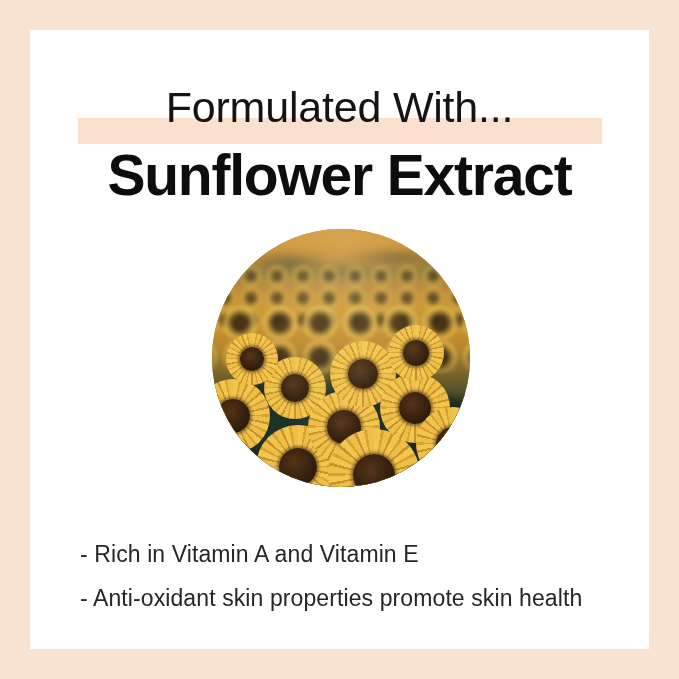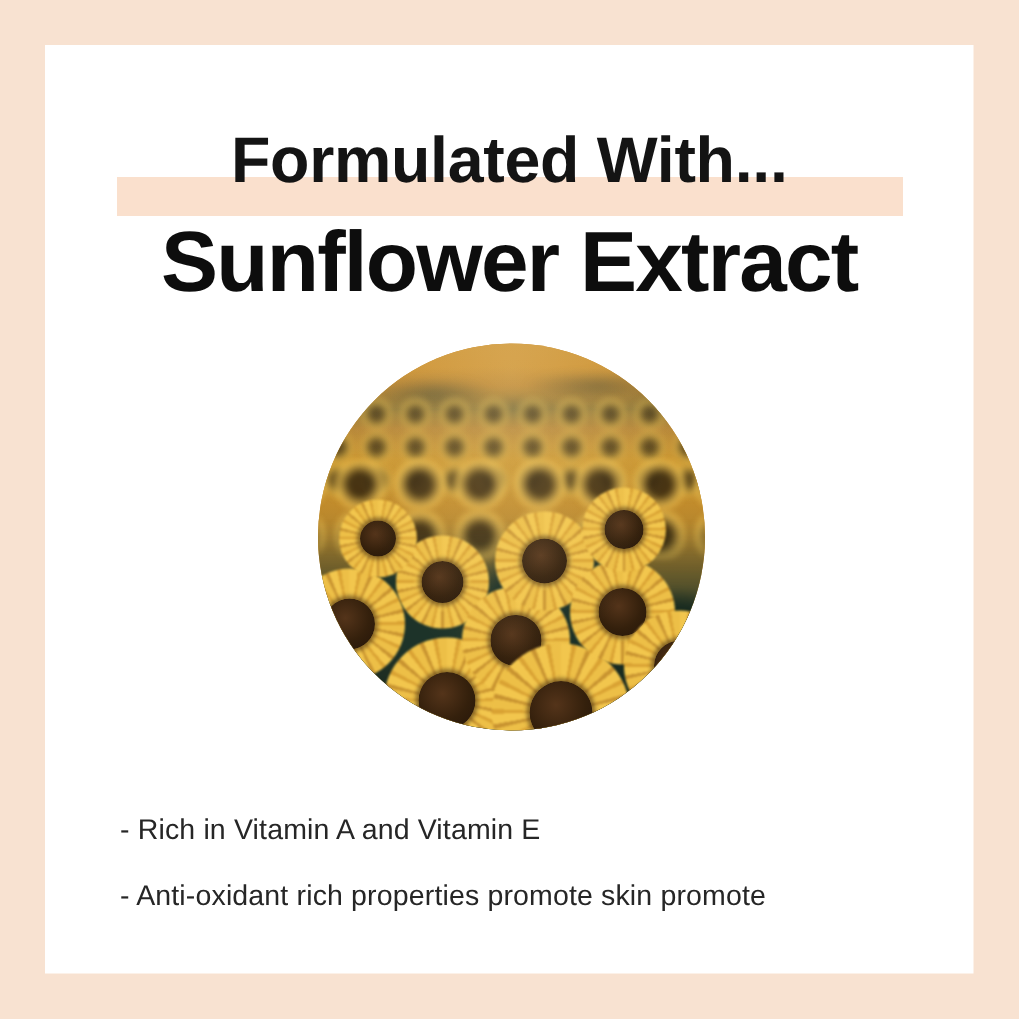--- a/index.html
+++ b/index.html
@@ -47,21 +47,21 @@
     height: 26px;
     background: #fae0cd;
   }
   .eyebrow-text {
     position: absolute;
     left: 0;
     top: 0;
     width: 619px;
     text-align: center;
     font-size: 43px;
-    font-weight: 700;
+    font-weight: 400;
     letter-spacing: -0.2px;
     color: #141414;
     line-height: 62px;
     white-space: nowrap;
   }
 
   
   .title-text {
     position: absolute;
     left: 0;
@@ -195,21 +195,21 @@
   }
 
   
   .benefits {
     position: absolute;
     left: 50px;
     top: 512px;
     width: 560px;
   }
   .benefit-line {
-    font-size: 19px;
+    font-size: 23px;
     font-weight: 400;
     color: #262626;
     letter-spacing: 0.1px;
     line-height: 24px;
     white-space: nowrap;
     margin-bottom: 20px;
   }
 </style>
 </head>
 <body>
@@ -282,17 +282,17 @@
           <div class="petals"></div>
           <div class="disc"></div>
         </div>
 
         <div class="sheen"></div>
       </div>
     </div>
 
     <div class="benefits">
       <div class="benefit-line">- Rich in Vitamin A and Vitamin E</div>
-      <div class="benefit-line">- Anti-oxidant rich properties promote skin promote</div>
+      <div class="benefit-line">- Anti-oxidant skin properties promote skin health</div>
     </div>
 
   </div>
 </div>
 
 </body></html>

